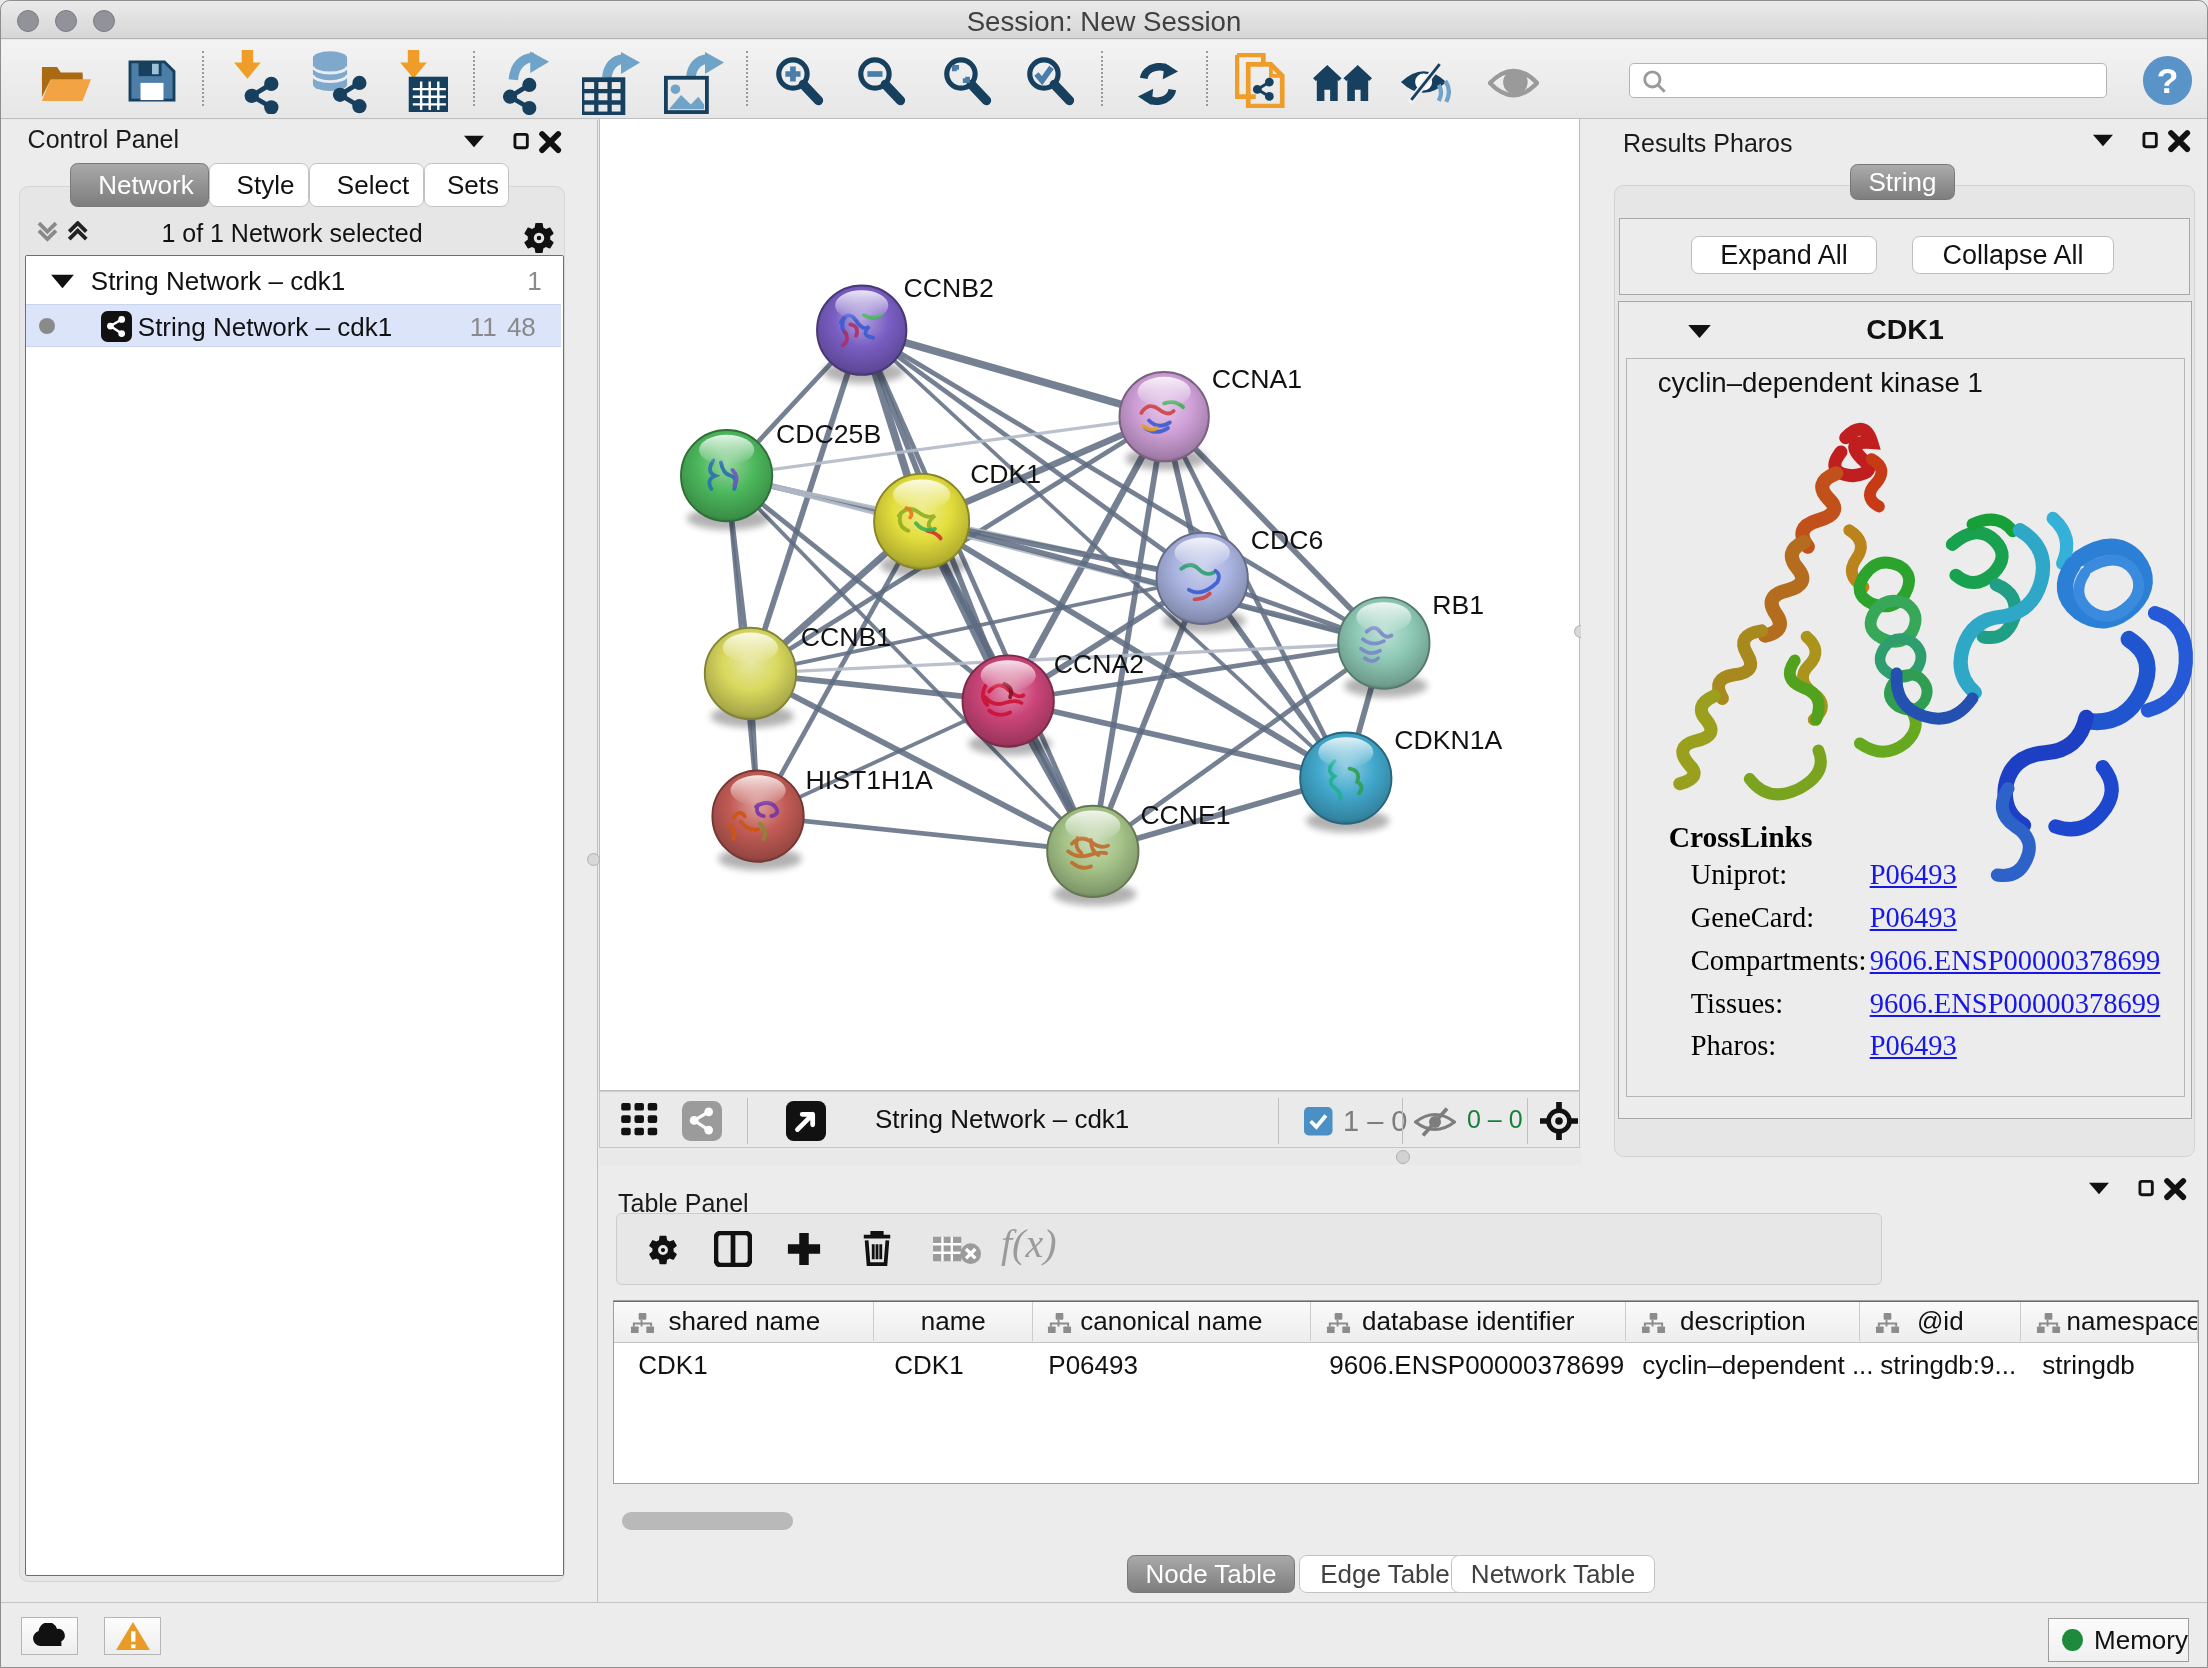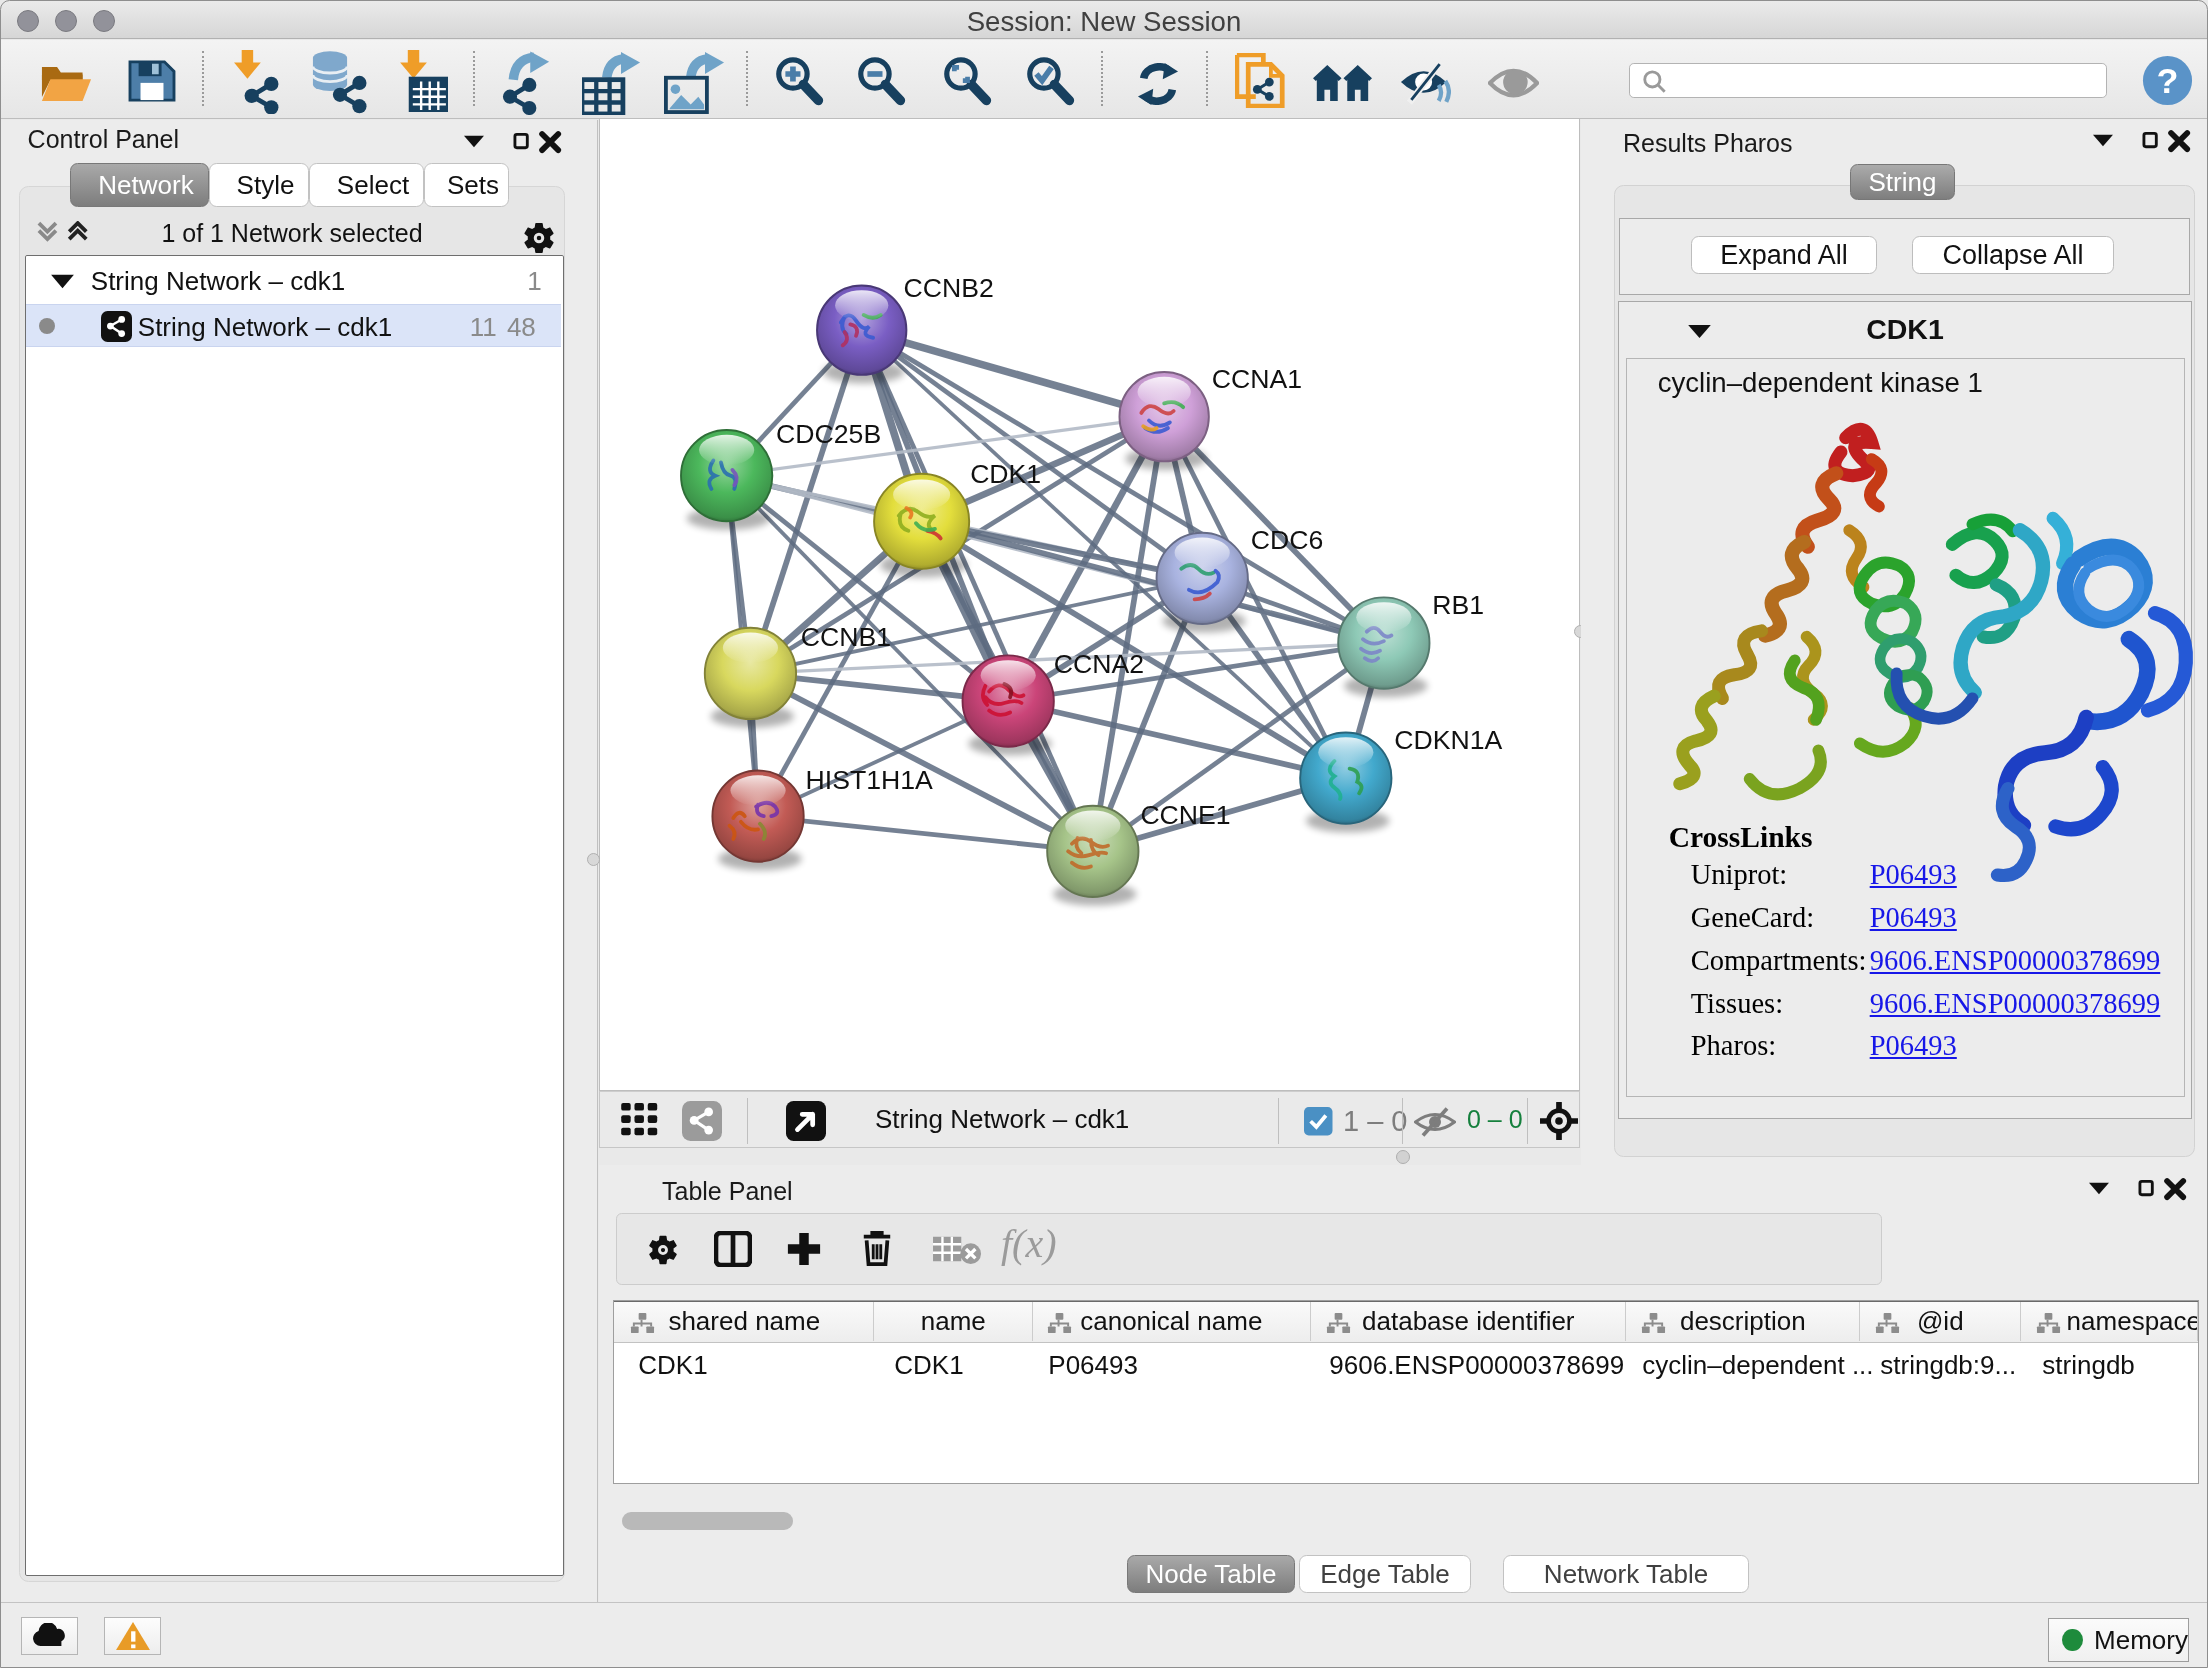--- a/index.html
+++ b/index.html
@@ -571,21 +571,21 @@
      <a class="lnk serif abs" style="left:243px;top:586px;font-size:28.5px;text-decoration:underline;">9606.ENSP00000378699</a>
      <div class="serif abs" style="left:64px;top:629px;font-size:28.5px;color:#000;">Tissues:</div>
      <a class="lnk serif abs" style="left:243px;top:629px;font-size:28.5px;text-decoration:underline;">9606.ENSP00000378699</a>
      <div class="serif abs" style="left:64px;top:671px;font-size:28.5px;color:#000;">Pharos:</div>
      <a class="lnk serif abs" style="left:243px;top:671px;font-size:28.5px;text-decoration:underline;">P06493</a>
    </div>
  </div>
 </div>
 
 <div id="tpanel" class="abs">
- <div class="ptitle abs" style="left:19px;top:12px;margin-left:44px;">Table Panel</div>
+ <div class="ptitle abs" style="left:19px;top:24px;">Table Panel</div>
  <svg class="abs" style="left:1490px;top:12.4px;" width="99" height="25" viewBox="0 0 104 26">
       <path d="M0,6 L21,6 L10.5,18 Z" fill="#111"></path>
       <rect x="53.5" y="4.5" width="13" height="14" rx="2" fill="none" stroke="#111" stroke-width="3"></rect>
       <path d="M82,4 L99,21 M99,4 L82,21" stroke="#111" stroke-width="6" stroke-linecap="round"></path>
     </svg>
  <div id="ttool">
   <svg class="abs" style="left:28.5px;top:19px;" width="34" height="34" viewBox="0 0 24 24">
         <path fill="#111" d="M12,8.5A3.5,3.5 0 0,0 8.5,12A3.5,3.5 0 0,0 12,15.5A3.5,3.5 0 0,0 15.5,12A3.5,3.5 0 0,0 12,8.5M12,10.5A1.5,1.5 0 0,1 13.5,12A1.5,1.5 0 0,1 12,13.5A1.5,1.5 0 0,1 10.5,12A1.5,1.5 0 0,1 12,10.5M10,22C9.75,22 9.54,21.82 9.5,21.58L9.13,18.93C8.5,18.68 7.96,18.34 7.44,17.94L4.95,18.95C4.73,19.03 4.46,18.95 4.34,18.73L2.34,15.27C2.21,15.05 2.27,14.78 2.46,14.63L4.57,12.97L4.5,12L4.57,11L2.46,9.37C2.27,9.22 2.21,8.95 2.34,8.73L4.34,5.27C4.46,5.05 4.73,4.96 4.95,5.05L7.44,6.05C7.96,5.66 8.5,5.32 9.13,5.07L9.5,2.42C9.54,2.18 9.75,2 10,2H14C14.25,2 14.46,2.18 14.5,2.42L14.87,5.07C15.5,5.32 16.04,5.66 16.56,6.05L19.05,5.05C19.27,4.96 19.54,5.05 19.66,5.27L21.66,8.73C21.79,8.95 21.73,9.22 21.54,9.37L19.43,11L19.5,12L19.43,13L21.54,14.63C21.73,14.78 21.79,15.05 21.66,15.27L19.66,18.73C19.54,18.95 19.27,19.04 19.05,18.95L16.56,17.95C16.04,18.34 15.5,18.68 14.87,18.93L14.5,21.58C14.46,21.82 14.25,22 14,22H10Z"></path>
       </svg>
   <svg class="abs" style="left:97px;top:17px;" width="38" height="36" viewBox="0 0 40 38">
@@ -686,21 +686,21 @@
  <div class="dcell" style="left:434px;">P06493</div>
  <div class="dcell" style="left:715px;">9606.ENSP00000378699</div>
  <div class="dcell" style="left:1028px;">cyclin–dependent ...</div>
  <div class="dcell" style="left:1266px;">stringdb:9...</div>
  <div class="dcell" style="left:1428px;">stringdb</div>
 
   <div class="abs" style="left:7.6px;top:211px;width:171px;height:18px;background:#b9b9b9;border-radius:9.5px;"></div>
  </div>
  <div class="btab" style="left:528px;width:168px;background:linear-gradient(#a9a9a9,#7d7d7d);color:#fff;border-color:#787878;">Node Table</div>
  <div class="btab" style="left:700px;width:172px;">Edge Table</div>
- <div class="btab" style="left:904px;width:246px;">Network Table</div>
+ <div class="btab" style="left:852px;width:204px;">Network Table</div>
 </div>
 
 <div id="statusbar" class="abs">
  <div class="sbtn" style="left:21px;">
       <svg width="38" height="27" viewBox="0 0 40 28">
         <path d="M10,24 a8,8 0 0 1 -2,-15.7 a10,10 0 0 1 19.5,-2.3 a7,7 0 0 1 4.5,13 l0,5 Z" fill="#111"></path>
       </svg>
     </div>
  <div class="sbtn" style="left:104px;">
       <svg width="38" height="32" viewBox="0 0 40 34">

